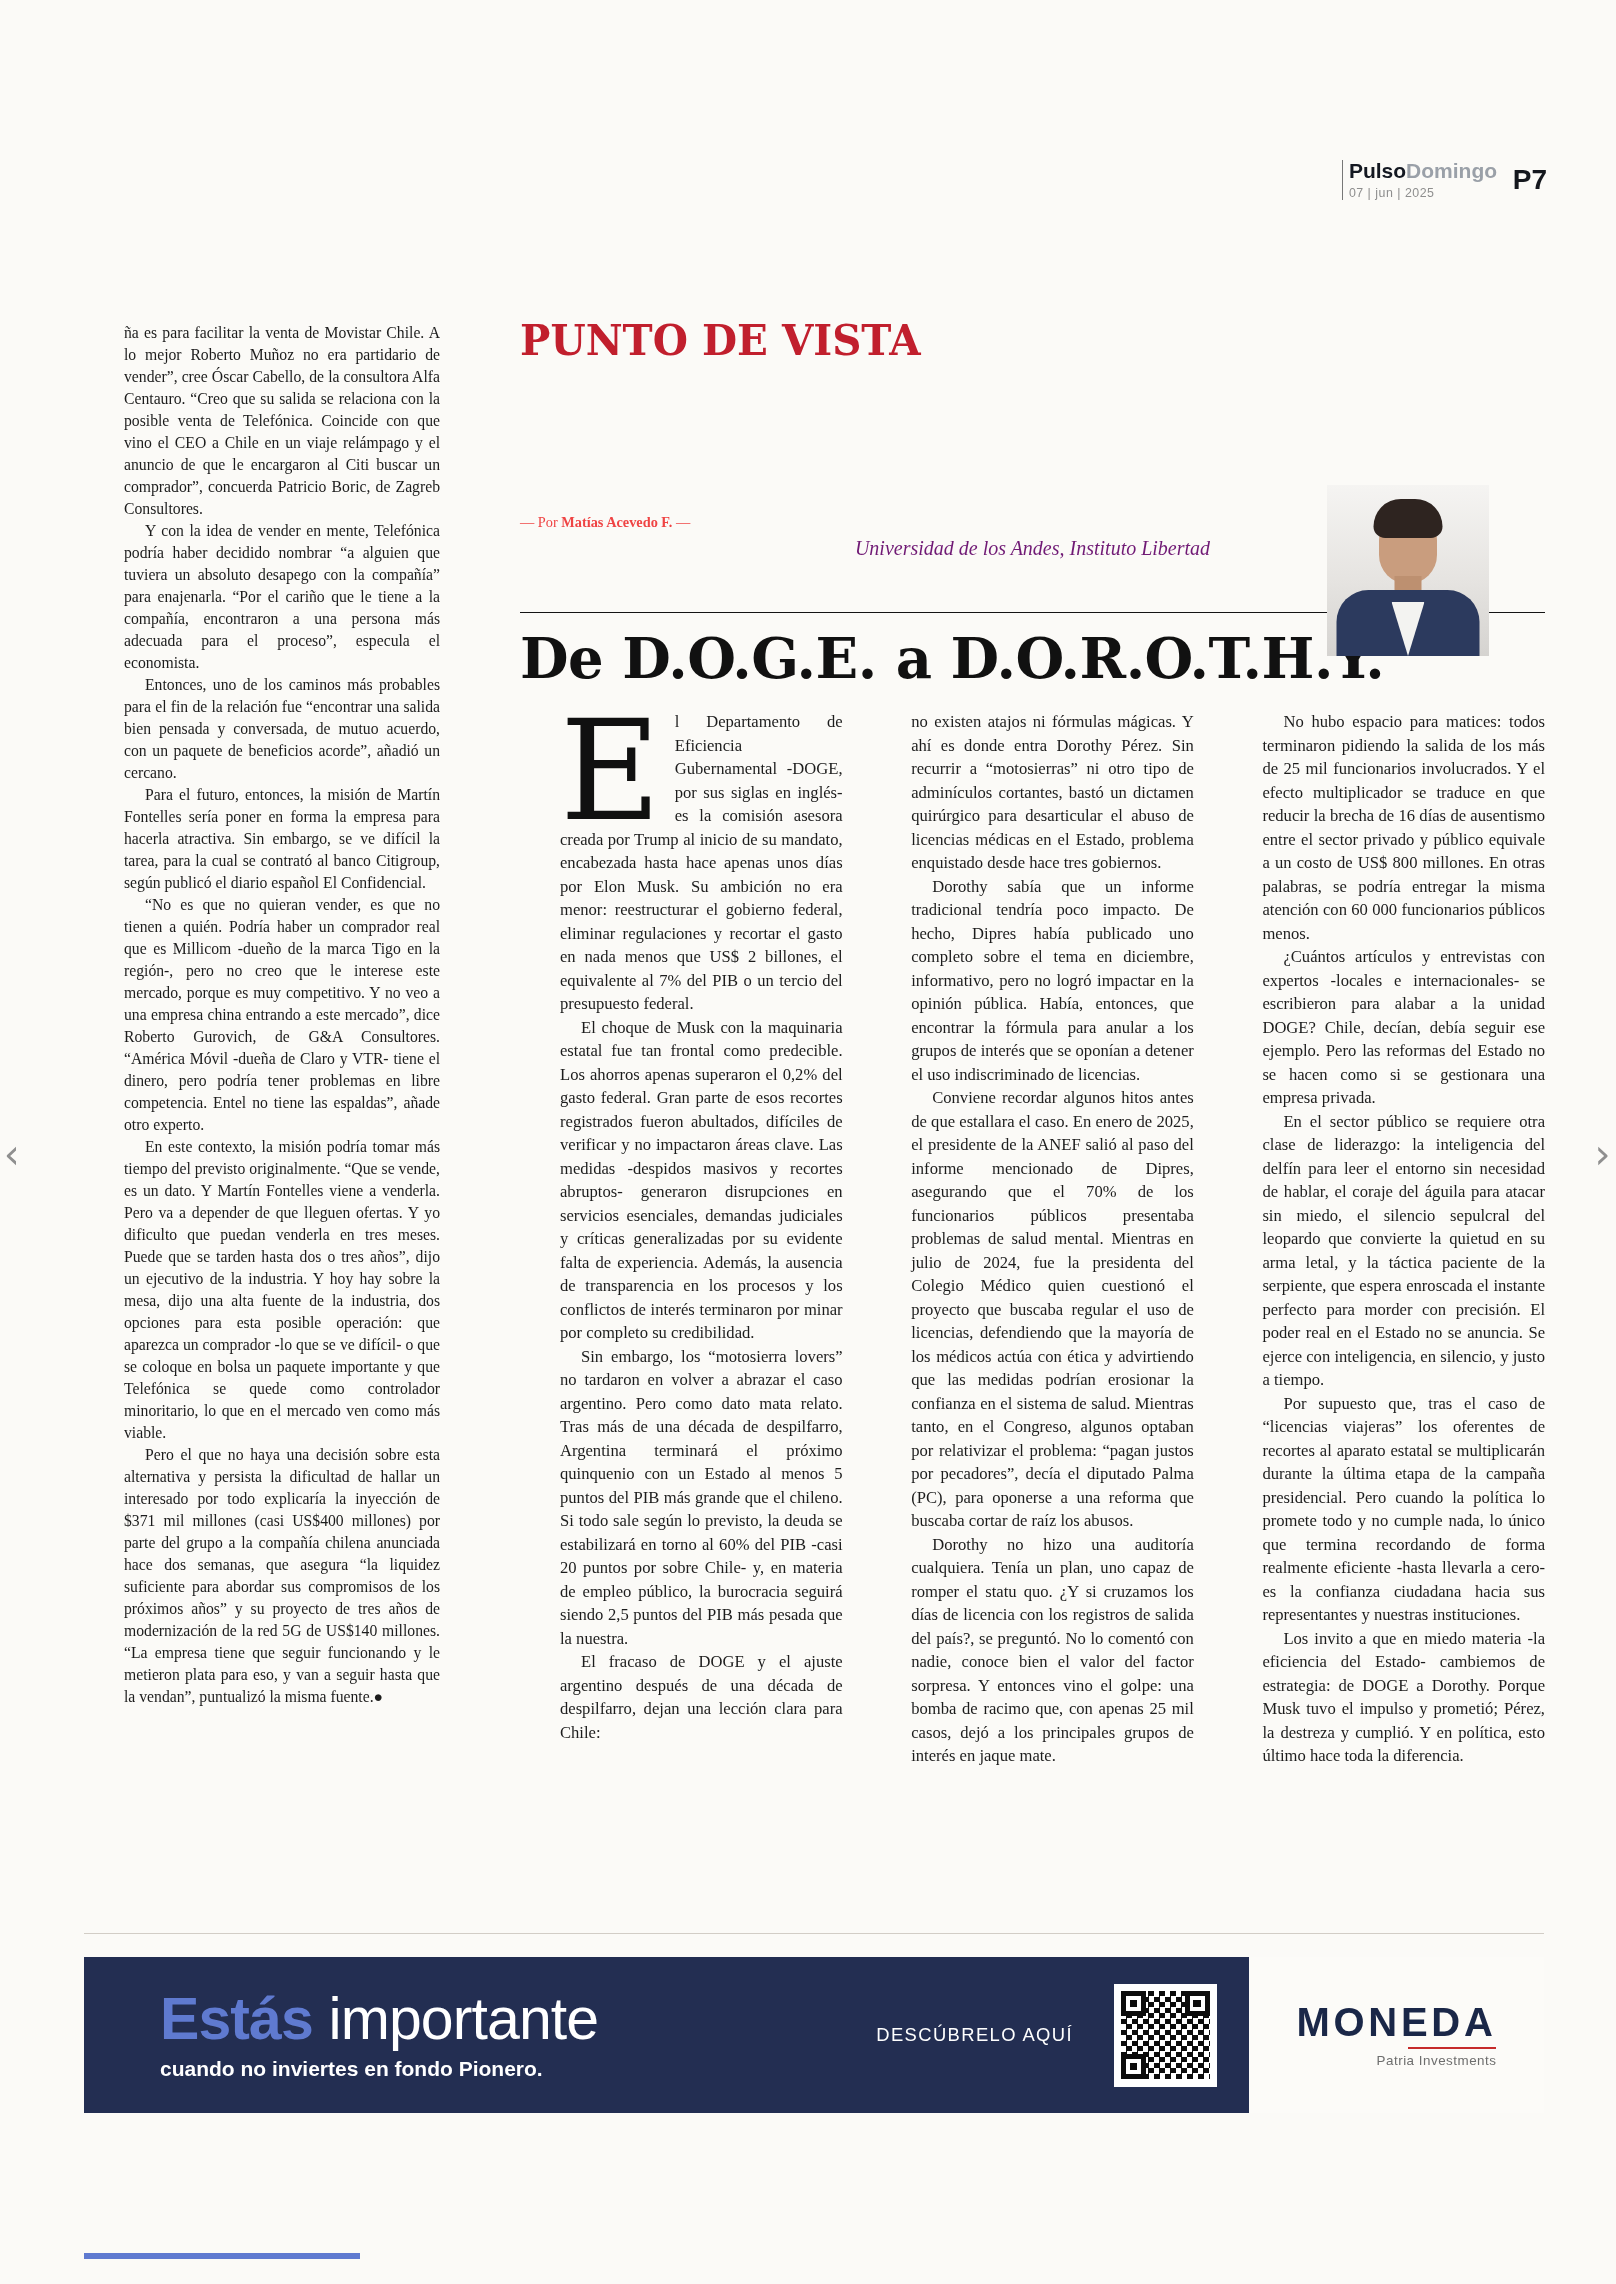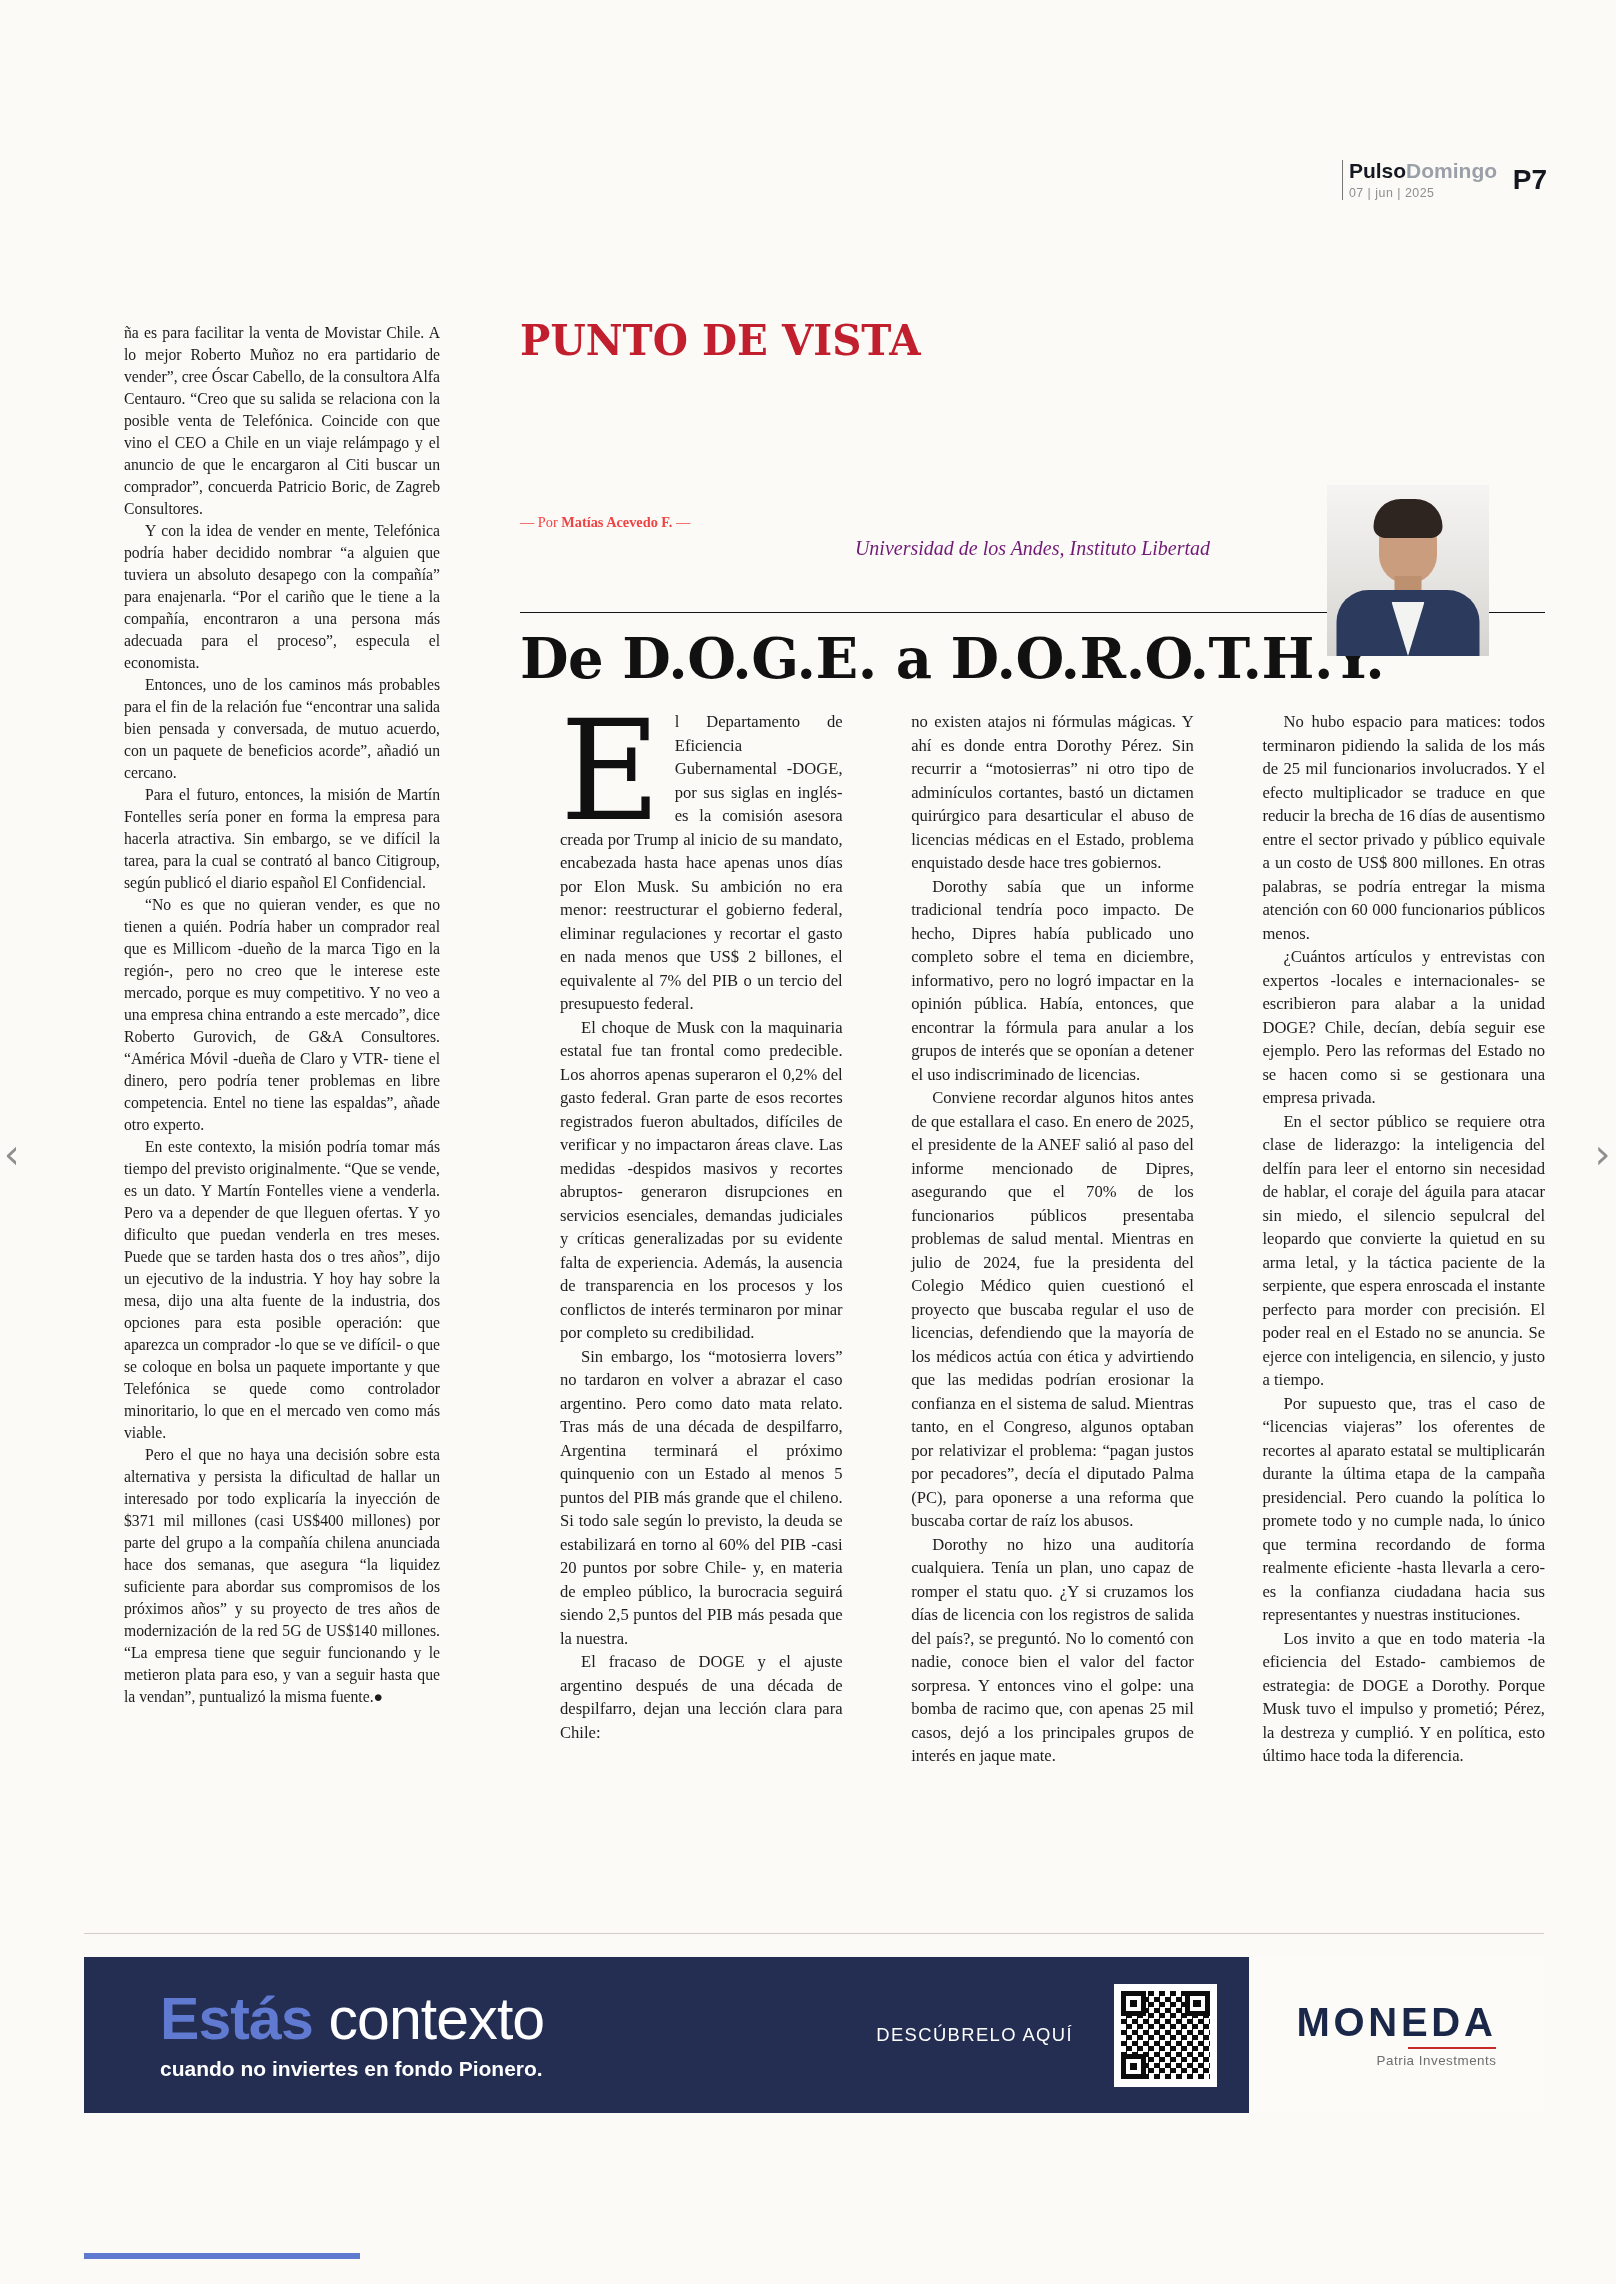--- a/index.html
+++ b/index.html
@@ -160,33 +160,33 @@
             <p class="para">Conviene recordar algunos hitos antes de que estallara el caso. En enero de 2025, el presidente de la ANEF salió al paso del informe mencionado de Dipres, asegurando que el 70% de los funcionarios públicos presentaba problemas de salud mental. Mientras en julio de 2024, fue la presidenta del Colegio Médico quien cuestionó el proyecto que buscaba regular el uso de licencias, defendiendo que la mayoría de los médicos actúa con ética y advirtiendo que las medidas podrían erosionar la confianza en el sistema de salud. Mientras tanto, en el Congreso, algunos optaban por relativizar el problema: “pagan justos por pecadores”, decía el diputado Palma (PC), para oponerse a una reforma que buscaba cortar de raíz los abusos.</p>
             <p class="para">Dorothy no hizo una auditoría cualquiera. Tenía un plan, uno capaz de romper el statu quo. ¿Y si cruzamos los días de licencia con los registros de salida del país?, se preguntó. No lo comentó con nadie, conoce bien el valor del factor sorpresa. Y entonces vino el golpe: una bomba de racimo que, con apenas 25 mil casos, dejó a los principales grupos de interés en jaque mate.</p>
           </div>
       </div>
       <div class="col">
         <div>
             <p class="para">No hubo espacio para matices: todos terminaron pidiendo la salida de los más de 25 mil funcionarios involucrados. Y el efecto multiplicador se traduce en que reducir la brecha de 16 días de ausentismo entre el sector privado y público equivale a un costo de US$ 800 millones. En otras palabras, se podría entregar la misma atención con 60 000 funcionarios públicos menos.</p>
             <p class="para">¿Cuántos artículos y entrevistas con expertos -locales e internacionales- se escribieron para alabar a la unidad DOGE? Chile, decían, debía seguir ese ejemplo. Pero las reformas del Estado no se hacen como si se gestionara una empresa privada.</p>
             <p class="para">En el sector público se requiere otra clase de liderazgo: la inteligencia del delfín para leer el entorno sin necesidad de hablar, el coraje del águila para atacar sin miedo, el silencio sepulcral del leopardo que convierte la quietud en su arma letal, y la táctica paciente de la serpiente, que espera enroscada el instante perfecto para morder con precisión. El poder real en el Estado no se anuncia. Se ejerce con inteligencia, en silencio, y justo a tiempo.</p>
             <p class="para">Por supuesto que, tras el caso de “licencias viajeras” los oferentes de recortes al aparato estatal se multiplicarán durante la última etapa de la campaña presidencial. Pero cuando la política lo promete todo y no cumple nada, lo único que termina recordando de forma realmente eficiente -hasta llevarla a cero- es la confianza ciudadana hacia sus representantes y nuestras instituciones.</p>
-            <p class="para">Los invito a que en todo materia -la eficiencia del Estado- cambiemos de estrategia: de DOGE a Dorothy. Porque Musk tuvo el impulso y prometió; Pérez, la destreza y cumplió. Y en política, esto último hace toda la diferencia.</p>
+            <p class="para">Los invito a que en miedo materia -la eficiencia del Estado- cambiemos de estrategia: de DOGE a Dorothy. Porque Musk tuvo el impulso y prometió; Pérez, la destreza y cumplió. Y en política, esto último hace toda la diferencia.</p>
           </div>
       </div>
     </div>
   </section>
 
   <div class="pre-ad-rule"></div>
 
   <div class="ad">
     <div class="ad-navy">
       <div class="ad-textblock">
         <div class="ad-headline">
-          <span class="ad-accent">Estás</span><span class="ad-rest"> contexto</span>
+          <span class="ad-accent">Estás</span><span class="ad-rest"> importante</span>
         </div>
         <div class="ad-sub">cuando no inviertes en fondo Pionero.</div>
       </div>
       <div class="ad-cta">DESCÚBRELO AQUÍ</div>
       <div class="qr">
         <div class="qr-grid">
           <span class="finder tl"></span>
           <span class="finder tr"></span>
           <span class="finder bl"></span>
         </div>

